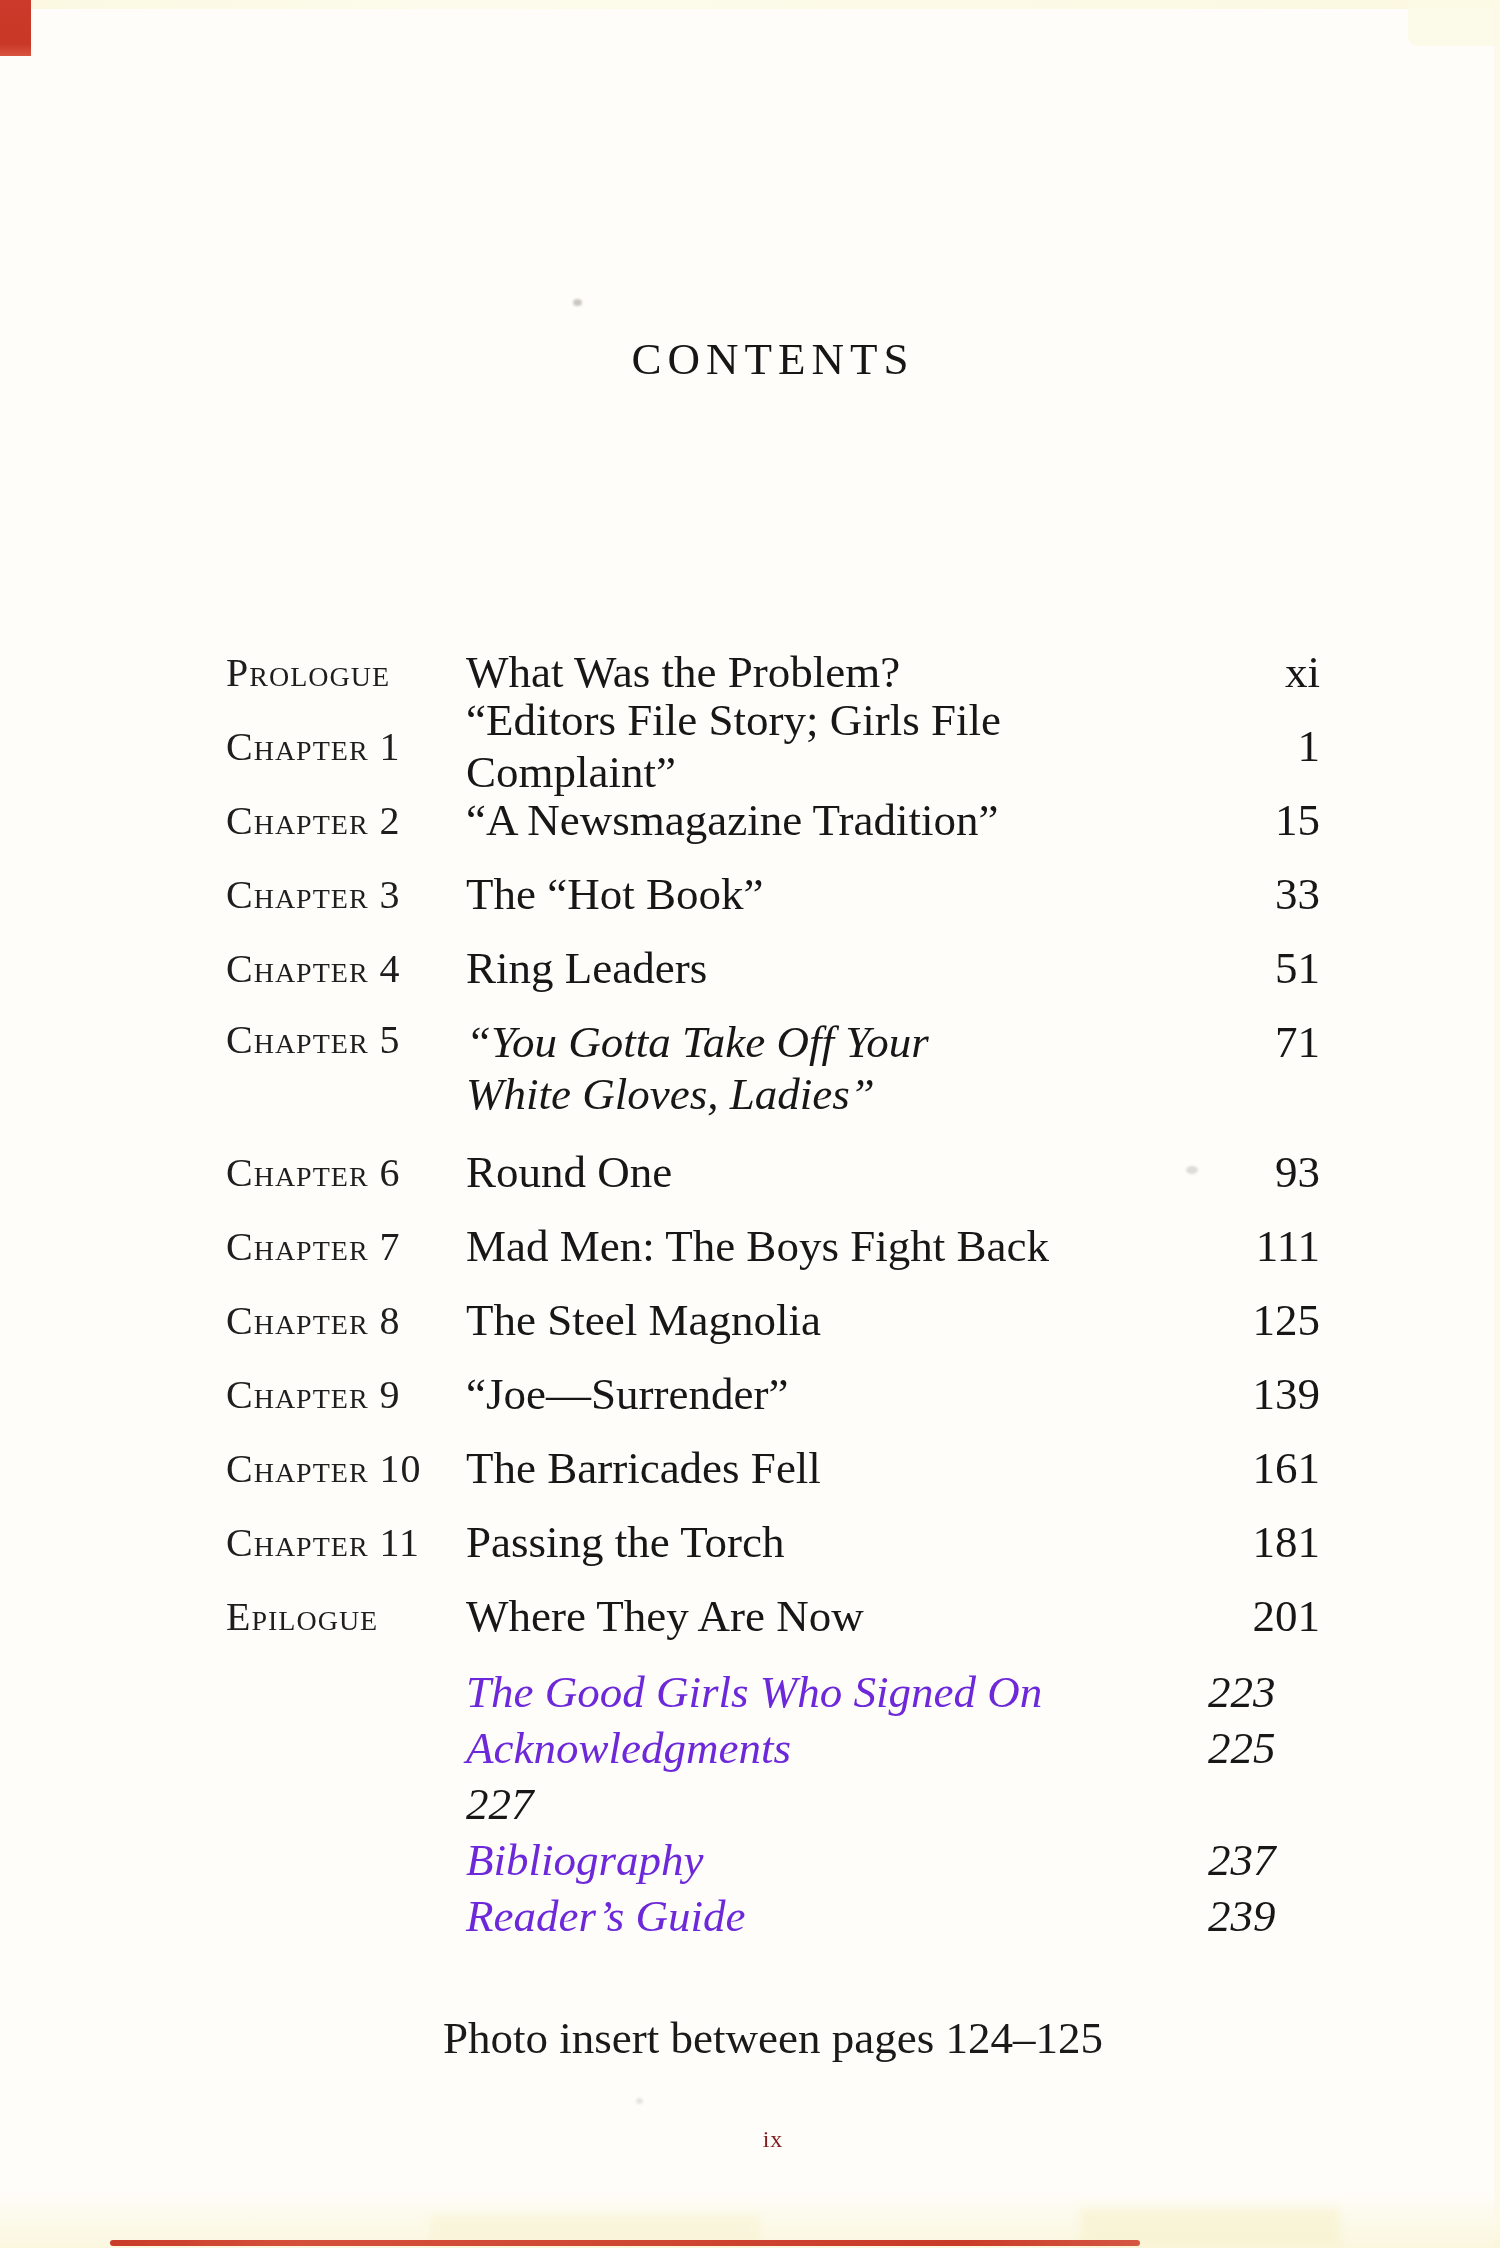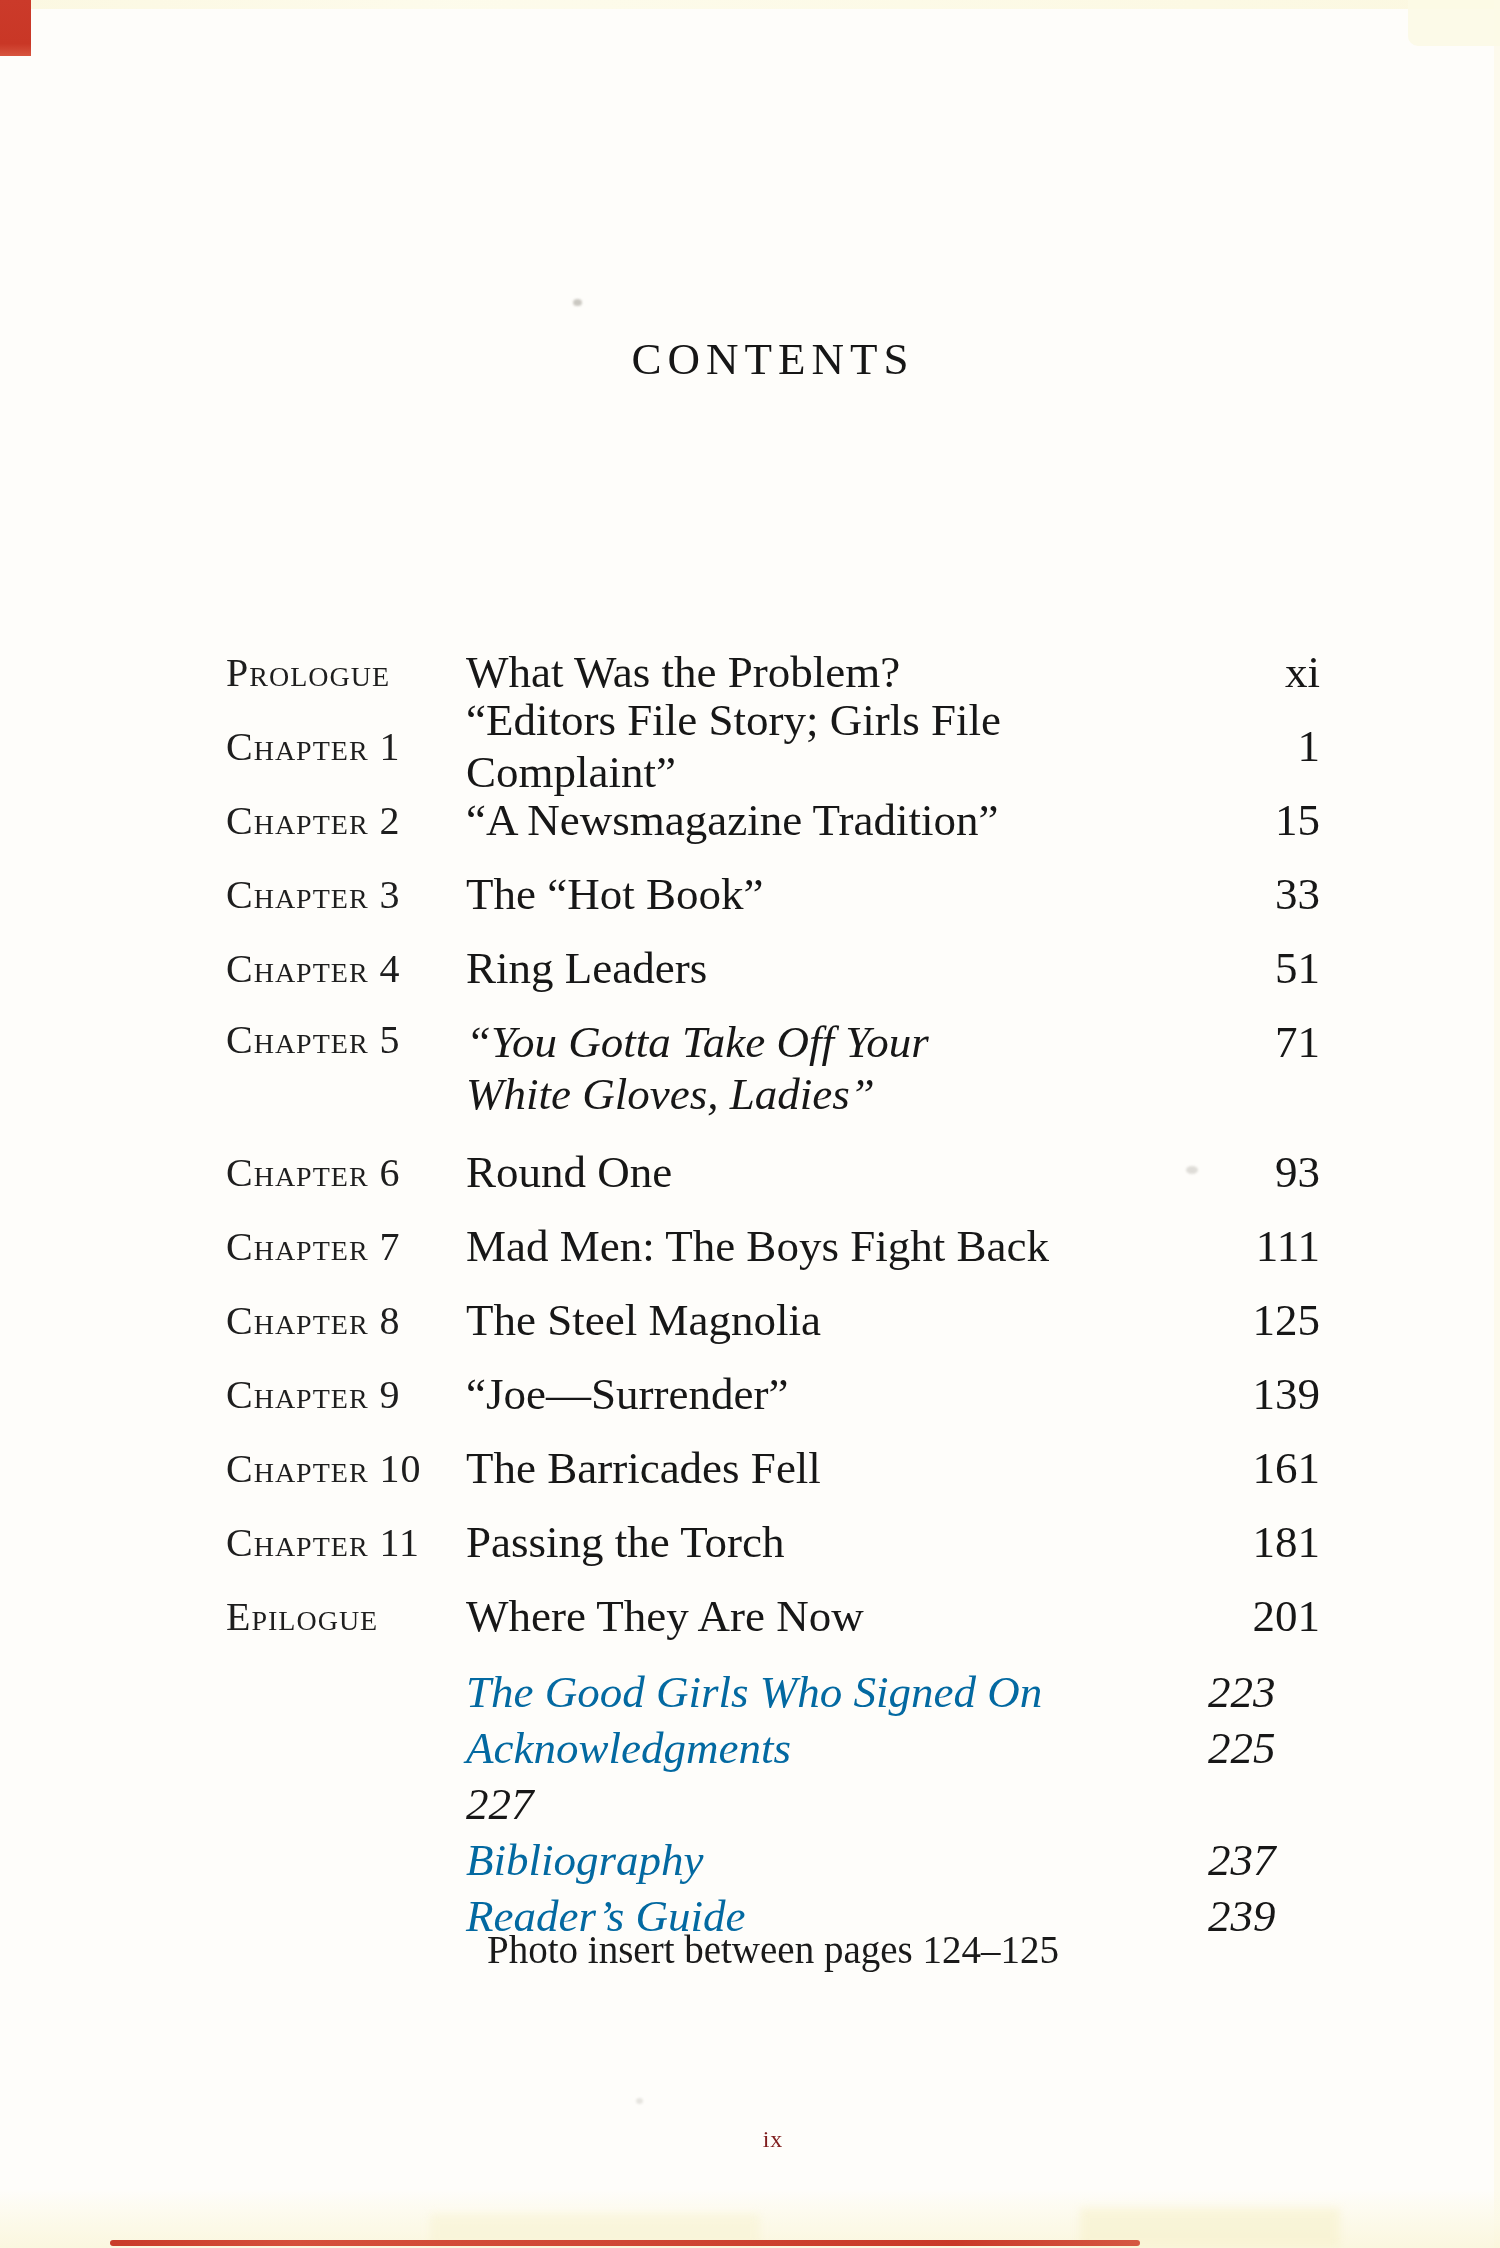--- a/index.html
+++ b/index.html
@@ -73,26 +73,26 @@
     font-size: 40px; font-variant: small-caps; letter-spacing: 1px;
     color: #1e1e1e; white-space: nowrap;
   }
   .cell-title { flex: 1; font-size: 45px; color: #171717; }
   .cell-title .line { display: block; line-height: 52px; font-style: italic; }
   .cell-page { width: 112px; flex: none; text-align: right; font-size: 45px; color: #171717; }
 
   .back-matter { position: absolute; top: 1632px; left: 0; width: 100%; }
   .bm-row { display: flex; height: 56px; align-items: center; }
   .bm-spacer { width: 240px; flex: none; }
-  .bm-title { flex: 1; font-style: italic; font-size: 45px; color: #0369a1; }
+  .bm-title { flex: 1; font-style: italic; font-size: 45px; color: #6d28d9; }
   .bm-page { width: 112px; flex: none; text-align: left; font-style: italic; font-size: 45px; color: #171717; }
 
   .photo-note {
-    position: absolute; top: 1895px; left: 0; width: 100%;
-    text-align: center; font-size: 39px; color: #1a1a1a;
+    position: absolute; top: 1980px; left: 0; width: 100%;
+    text-align: center; font-size: 45px; color: #1a1a1a;
   }
   .folio {
     position: absolute; top: 2094px; left: 0; width: 100%;
     text-align: center; font-size: 24px; letter-spacing: 1px; color: #7f1d1d;
   }
 </style>
 </head>
 <body>
 
 <div class="edge-top"></div>

